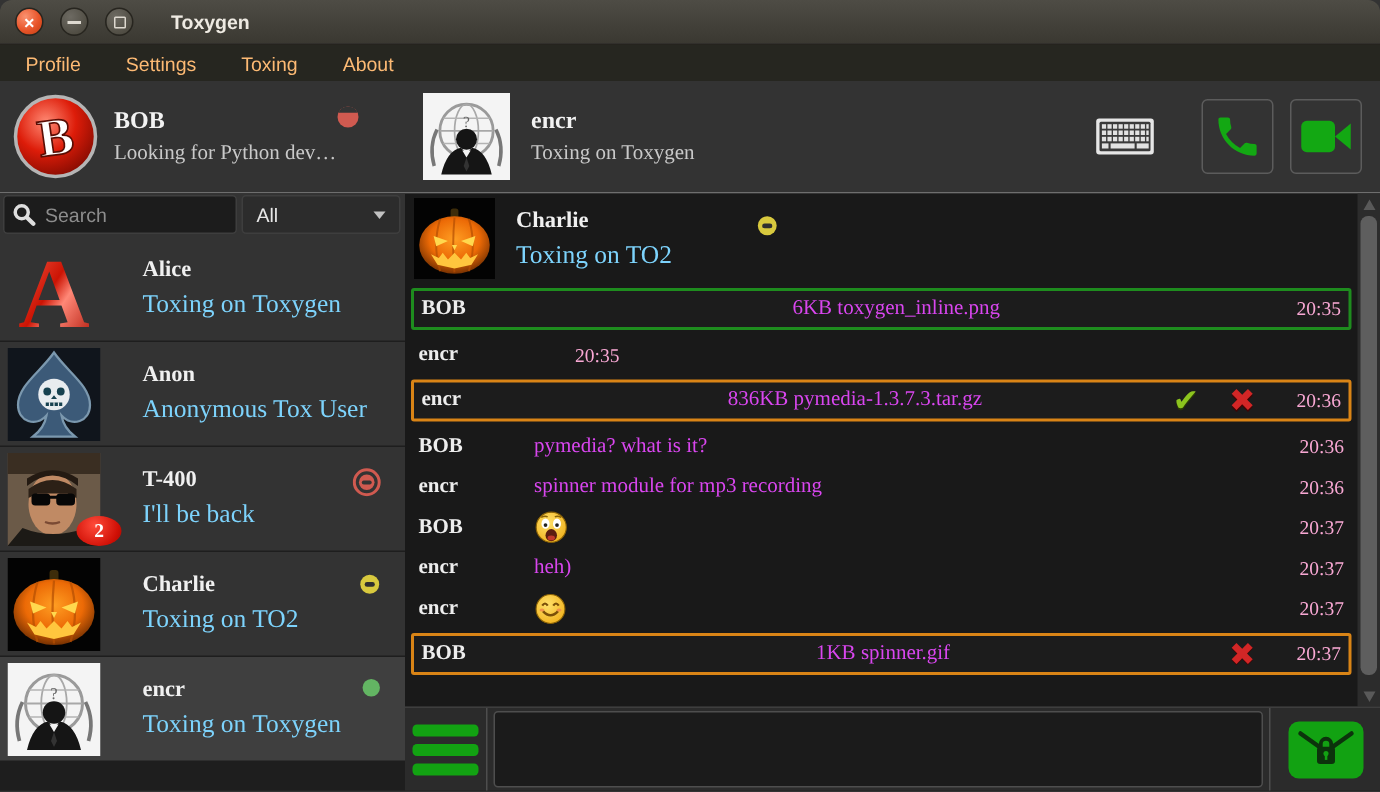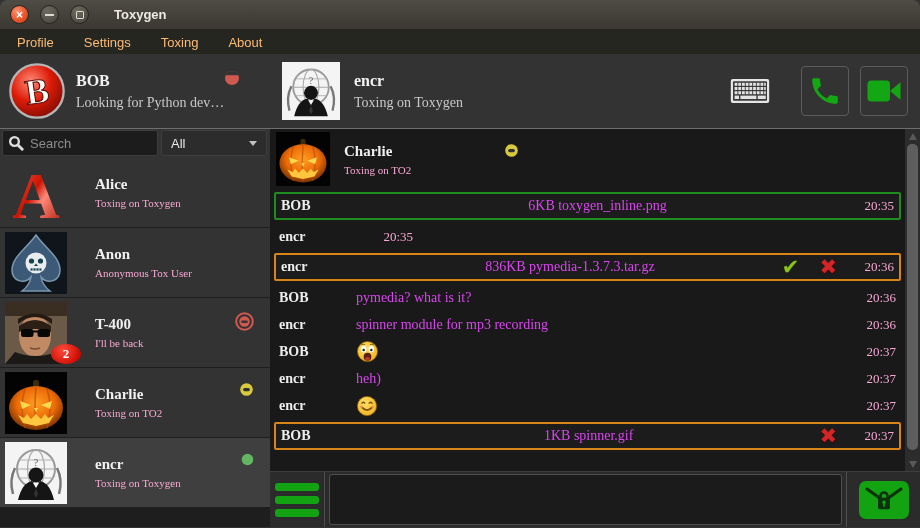--- a/index.html
+++ b/index.html
@@ -51,21 +51,21 @@
             border:1px solid #3e3e3e; border-radius:3px; padding:0 9px; color:#e8e8e8; font-size:13px; }
   .caret { width:0; height:0; border-left:4px solid transparent; border-right:4px solid transparent; border-top:5px solid #c2c2c2; }
 
   .contact-list { flex:1; background:#1e1e1e; overflow:hidden; }
   .contact { height:69px; background:#333; margin-bottom:1px; display:flex; align-items:center; position:relative; padding-left:5px; }
   .contact.selected { background:#3f3f3f; }
   .c-avatar { width:62px; height:62px; flex:none; }
   .c-avatar svg, .sp-avatar svg, .ch-avatar svg, .ic-avatar svg { width:100%; height:100%; display:block; }
   .c-info { margin-left:28px; }
   .c-name { font-family:"Liberation Serif","DejaVu Serif",serif; font-weight:bold; font-size:15px; color:#f0f0f0; }
-  .c-status { font-family:"Liberation Serif","DejaVu Serif",serif; font-size:11px; color:#f9a8d4; margin-top:4px; }
+  .c-status { font-family:"Liberation Serif","DejaVu Serif",serif; font-size:17px; color:#7dd3fc; margin-top:4px; }
   .c-state { position:absolute; right:16px; top:14px; }
   .c-badge { position:absolute; left:51px; top:46px; min-width:30px; height:20px; border-radius:50%;
              background:radial-gradient(circle at 40% 30%, #ff4a3a, #cf0f05 70%, #9d0a02);
              color:#fff; font-weight:bold; font-size:13px; display:flex; align-items:center; justify-content:center;
              font-family:"Liberation Serif","DejaVu Serif",serif; }
 
   
   .chat { flex:1; background:#191919; position:relative; }
   .messages { position:absolute; top:2px; left:2px; right:17px; bottom:57px; overflow:hidden; }
 

